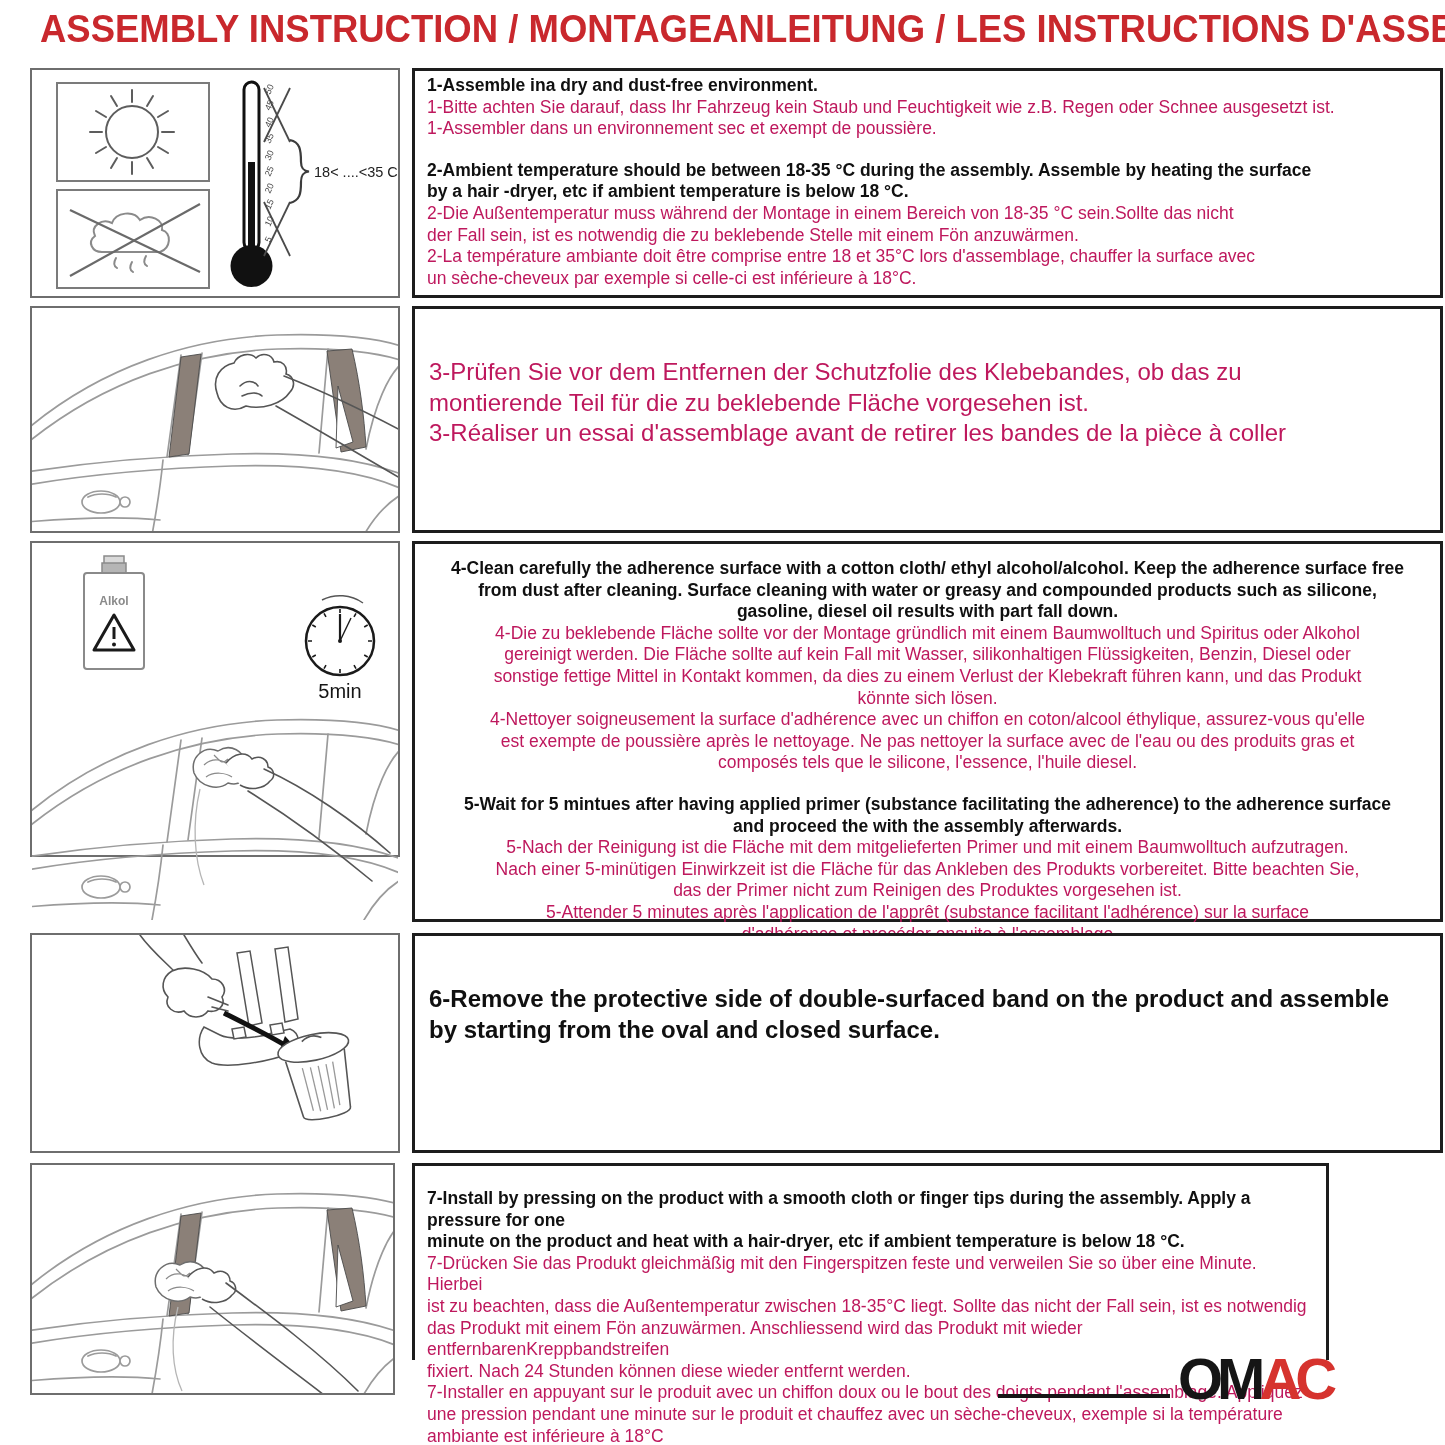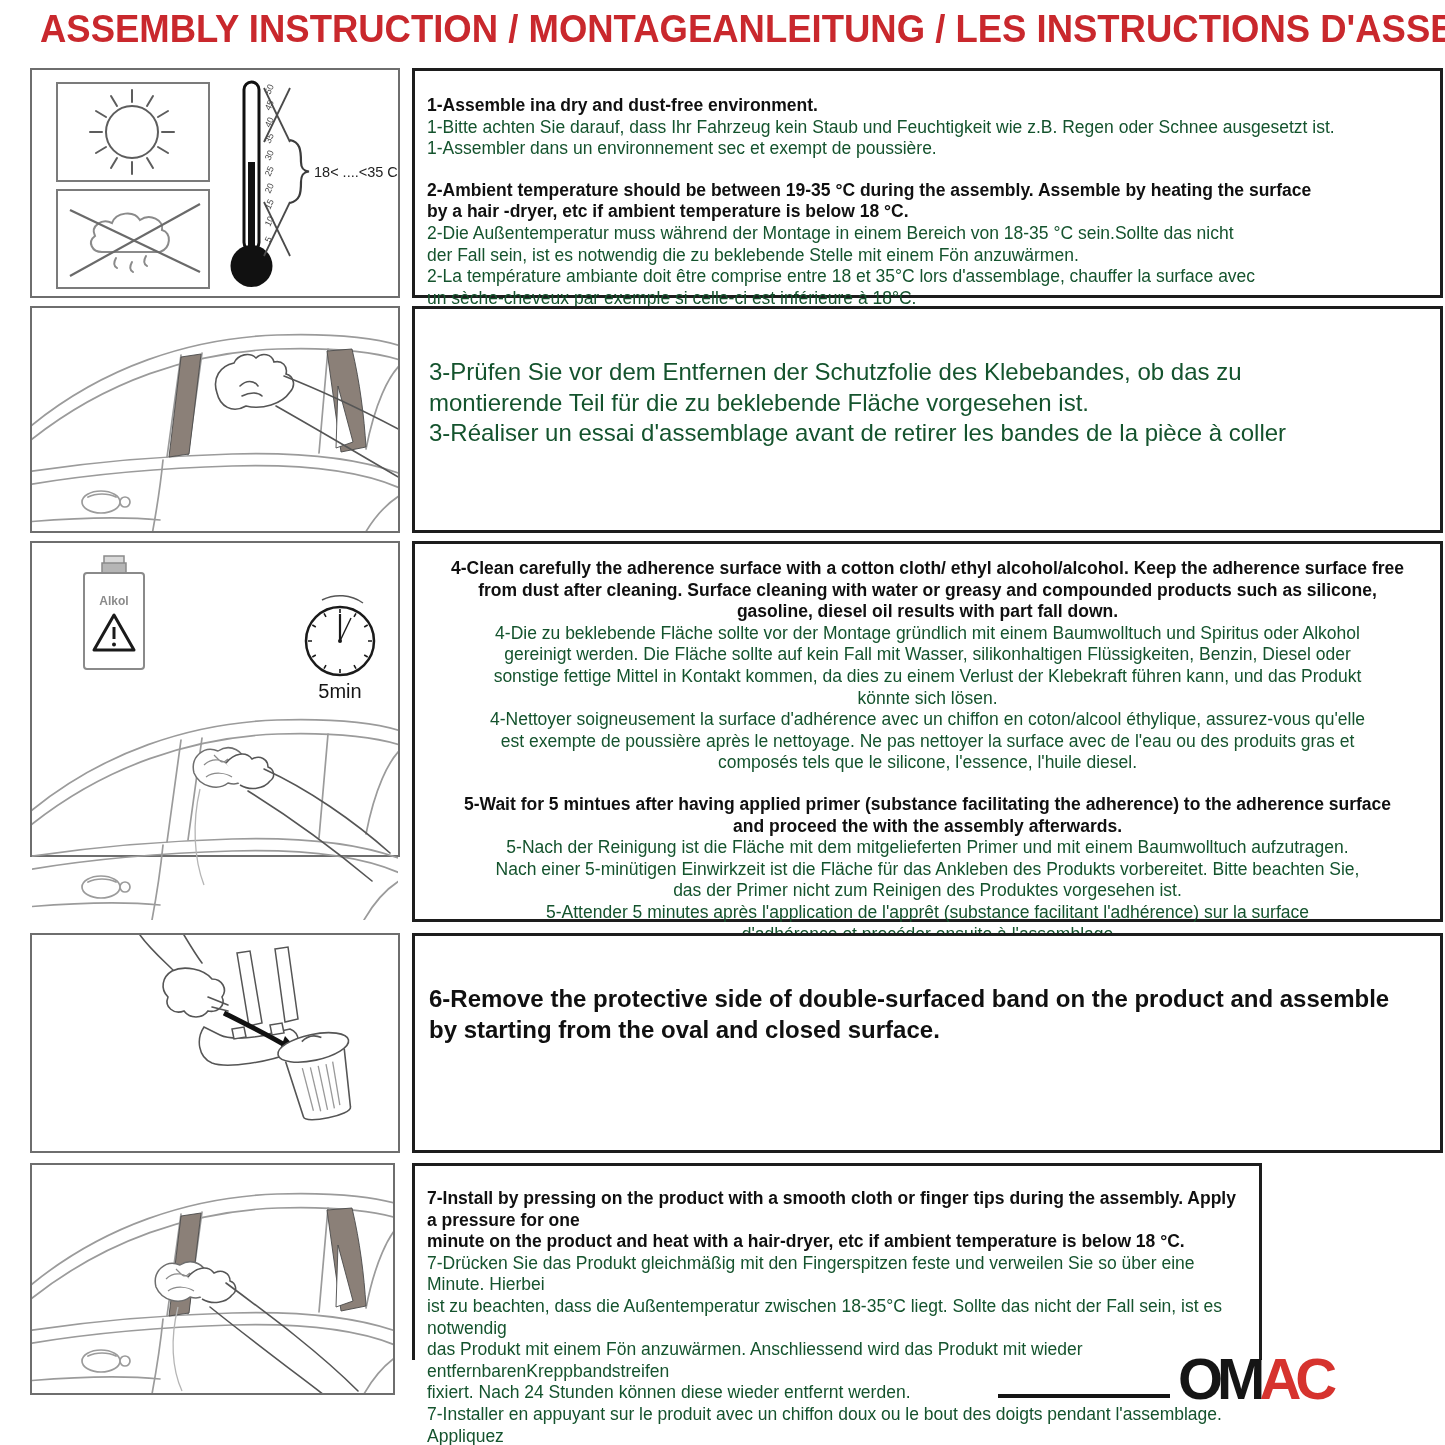--- a/index.html
+++ b/index.html
@@ -4,21 +4,21 @@
 <style>
   html,body{margin:0;padding:0;}
   body{width:1445px;height:1445px;position:relative;background:#fff;
        font-family:"Liberation Sans",sans-serif;overflow:hidden;}
   .abs{position:absolute;box-sizing:border-box;}
   .title{position:absolute;left:40px;top:8px;font-size:38px;font-weight:700;
          color:#c9282d;white-space:nowrap;transform:scaleX(.96);
          transform-origin:left top;letter-spacing:0px;}
   .ill{border:2px solid #6e6e6e;background:#fff;}
   .tp{border:3px solid #1d1d1d;background:#fff;}
-  .tp p{margin:0;white-space:pre-line;color:#14532d;}
+  .tp p{margin:0;white-space:pre-line;color:#be185d;}
   .small p{font-size:17.5px;line-height:21.6px;}
   .large p{font-size:24px;line-height:30.5px;}
   .tp p.b{font-weight:700;color:#101010;}
   .tp p.gap{margin-top:20px;}
   .noBottom{border-bottom:none;}
   .logo{position:absolute;left:1178px;top:1350px;font-size:58px;font-weight:800;
         line-height:1;letter-spacing:-6px;}
   .logo .blk{color:#151515}
   .logo .red{color:#d6332e}
   .logoline{position:absolute;left:998px;top:1394px;width:172px;height:4px;background:#151515;}
@@ -81,25 +81,25 @@
           <line x1="258" y1="18" x2="232" y2="72"></line>
         <line x1="232" y1="132" x2="258" y2="186"></line>
           <line x1="258" y1="132" x2="232" y2="186"></line>
       </g>
       <path d="M 258 70 C 268 72, 269 80, 269 92 C 269 99, 272 101, 277 101.5 C 272 102, 269 104, 269 112 C 269 124, 268 130, 258 133" fill="none" stroke="#3c3c3c" stroke-width="2.2"></path>
       <text x="282" y="107" font-size="14.5" fill="#222">18&lt; ....&lt;35 C</text>
     </g>
   </svg>
 </div>
 
-<div class="abs tp small" style="left:412px;top:68px;width:1031px;height:230px;padding:24px 12px;">
+<div class="abs tp small" style="left:412px;top:68px;width:1031px;height:230px;padding:4px 12px;">
   <p class="b">1-Assemble ina dry and dust-free environment.</p>
   <p>1-Bitte achten Sie darauf, dass Ihr Fahrzeug kein Staub und Feuchtigkeit wie z.B. Regen oder Schnee ausgesetzt ist.
 1-Assembler dans un environnement sec et exempt de poussière.</p>
-  <p class="b gap">2-Ambient temperature should be between 19-35 °C  during the assembly. Assemble by heating the surface
+  <p class="b gap">2-Ambient temperature should be between 18-35 °C  during the assembly. Assemble by heating the surface
 by a hair -dryer, etc if ambient temperature is below 18 °C.</p>
   <p>2-Die Außentemperatur muss während der Montage in einem Bereich von 18-35 °C  sein.Sollte das nicht
 der Fall sein, ist es notwendig die zu beklebende Stelle mit einem Fön anzuwärmen.
 2-La température ambiante doit être comprise entre 18 et 35°C lors d'assemblage, chauffer la surface avec
 un sèche-cheveux par exemple si celle-ci est inférieure à 18°C.</p>
 </div>
 
 <div class="abs ill" style="left:30px;top:306px;width:370px;height:227px;">
   <svg width="366" height="223" viewBox="0 0 366 223">
     <defs>
@@ -241,21 +241,21 @@
     <g transform="translate(0,2)">
       <use href="#carBase"></use>
       <use href="#trimsDark" fill="#8b8078"></use>
       <use href="#clothWad" transform="translate(150,118)"></use>
       <path d="M 194 116 C 240 150, 288 186, 326 224 M 178 140 C 218 172, 258 202, 292 228" fill="none" stroke="#555" stroke-width="1.6" stroke-linecap="round"></path>
       <path d="M 146 140 C 138 172, 140 202, 150 224" fill="none" stroke="#b5b5b5" stroke-width="1.3"></path>
     </g>
   </svg>
 </div>
 
-<div class="abs tp small noBottom" style="left:412px;top:1163px;width:850px;height:197px;padding:22px 12px 0;overflow:visible;">
+<div class="abs tp small noBottom" style="left:412px;top:1163px;width:917px;height:197px;padding:22px 12px 0;overflow:visible;">
   <p class="b">7-Install by pressing on the product with a smooth cloth or finger tips during the assembly. Apply a pressure for one
 minute on the product and heat with a hair-dryer, etc if ambient temperature is below 18 °C.</p>
   <p>7-Drücken Sie das Produkt gleichmäßig mit den Fingerspitzen feste und verweilen Sie so über eine Minute. Hierbei
 ist zu beachten, dass die Außentemperatur zwischen 18-35°C liegt. Sollte das nicht der Fall sein, ist es notwendig
 das Produkt mit einem Fön anzuwärmen. Anschliessend wird das Produkt mit wieder entfernbarenKreppbandstreifen
 fixiert. Nach 24 Stunden können diese wieder entfernt werden.
 7-Installer en appuyant sur le produit avec un chiffon doux ou le bout des doigts pendant l'assemblage. Appliquez
 une pression pendant une minute sur le produit et chauffez avec un sèche-cheveux, exemple si la température
 ambiante est inférieure à 18°C</p>
 </div>

